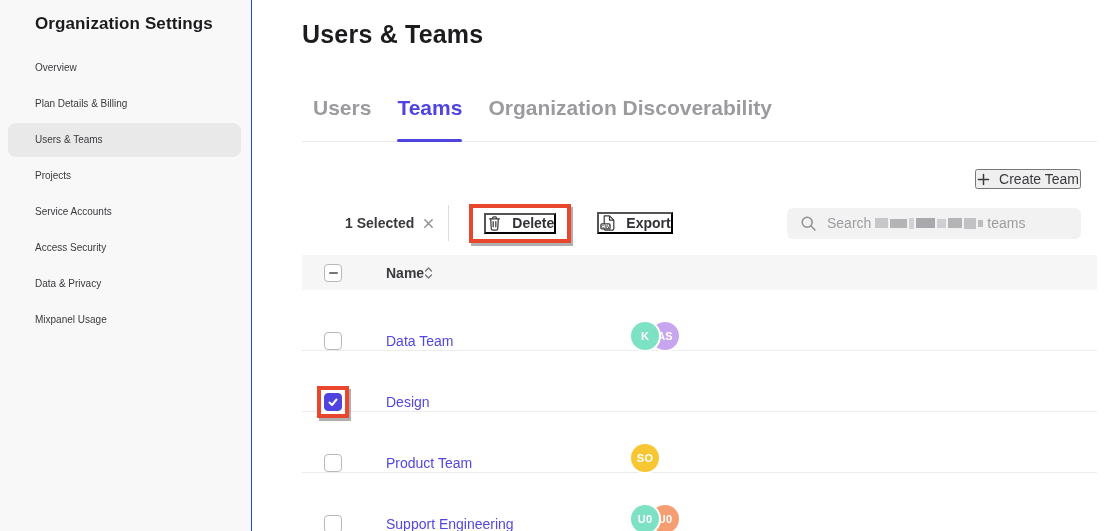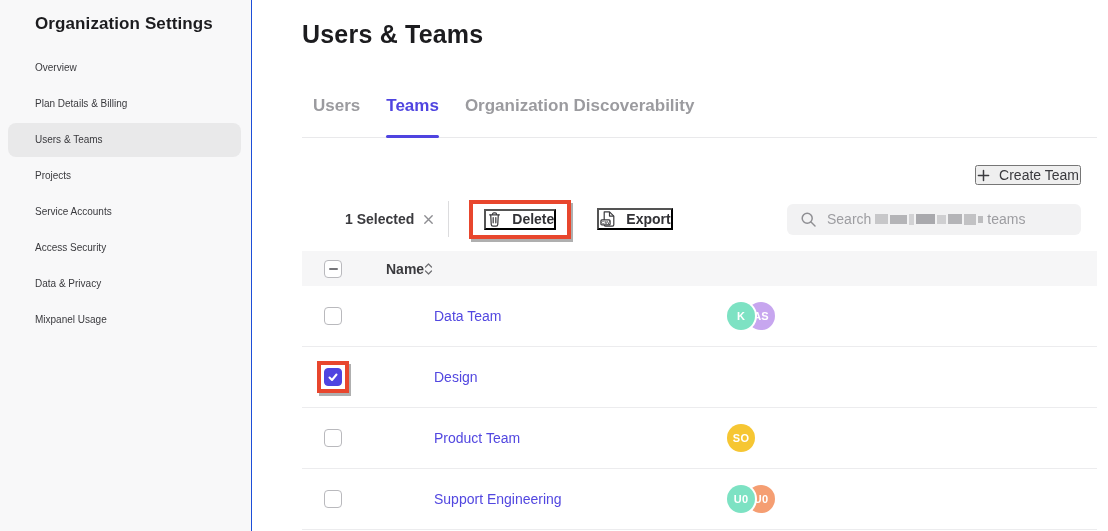--- a/index.html
+++ b/index.html
@@ -14,21 +14,21 @@
   .side-item { height:34px; margin:2px 10px 2px 8px; padding-left:27px; border-radius:8px;
     display:flex; align-items:center; font-size:10px; color:#3a3a3e; cursor:pointer; }
   .side-item.active { background:#e9e9ea; }
   .side-label { line-height:16px; }
 
   
   .main { flex:1; padding:0 11px 0 50px; position:relative; }
   .page-title { margin-top:20px; font-size:25px; line-height:28px; font-weight:700; color:#1c1c1f; letter-spacing:.2px; }
 
   .tabs { margin-top:48px; display:flex; gap:26px; border-bottom:1px solid #e9e9eb; padding-left:11px; }
-  .tab { position:relative; padding-bottom:21px; font-size:17px; font-weight:600; color:#9b9b9f; cursor:pointer; }
+  .tab { position:relative; padding-bottom:21px; font-size:21px; font-weight:600; color:#9b9b9f; cursor:pointer; }
   .tab.active { color:#4f44e0; }
   .tab.active::after { content:""; position:absolute; left:0; right:0; bottom:-1px; height:3px; background:#4f44e0; border-radius:2px; }
 
   .create-row { display:flex; justify-content:flex-end; margin:27px 16px 0 0; }
   .create-btn { display:inline-flex; align-items:center; gap:9px; font-size:14px; font-weight:400; color:#3a3a3e; cursor:pointer; }
 
   .toolbar { display:flex; align-items:center; margin-top:14px; height:40px; }
   .selected-group { display:inline-flex; align-items:center; gap:9px; margin-left:43px; font-size:14px; font-weight:600; color:#3a3a3e; }
   .clear-x { display:inline-flex; cursor:pointer; margin-top:1px; }
   .v-divider { width:1px; height:36px; background:#dcdcde; margin:0 12px 0 14px; }
@@ -47,21 +47,21 @@
   .px i:nth-child(3){width:5px;height:11px;background:#d2d2d4;}
   .px i:nth-child(4){width:19px;height:10px;background:#a9a9ad;}
   .px i:nth-child(5){width:9px;height:9px;background:#cfcfd1;}
   .px i:nth-child(6){width:14px;height:10px;background:#b4b4b7;}
   .px i:nth-child(7){width:12px;height:11px;background:#c2c2c4;}
   .px i:nth-child(8){width:5px;height:7px;background:#bdbdbf;}
 
   
   .table { margin-top:12px; }
   .thead { display:flex; align-items:center; height:35px; background:#f6f6f7; font-size:14px; font-weight:600; color:#3a3a3e; }
-  .trow { display:flex; align-items:center; height:61px; border-bottom:1px solid #ececee; background:#fff;gap:48px; }
+  .trow { display:flex; align-items:flex-end; height:61px; border-bottom:1px solid #ececee; background:#fff; }
   .col-cb { width:84px; padding-left:22px; display:flex; align-items:center; }
   .col-name { width:245px; }
   .col-avatars { display:flex; align-items:center; }
   .name-head { display:inline-flex; align-items:center; cursor:pointer; }
 
   .cb-wrap { display:inline-flex; padding:3px; border:4px solid transparent; margin:-7px; background:transparent; }
   .cb-wrap.annotated { background:#fff; }
   .checkbox { width:18px; height:18px; border:1.5px solid #b9b9bd; border-radius:4px; background:#fff;
     display:inline-flex; align-items:center; justify-content:center; cursor:pointer; }
   .checkbox .check { display:none; }

